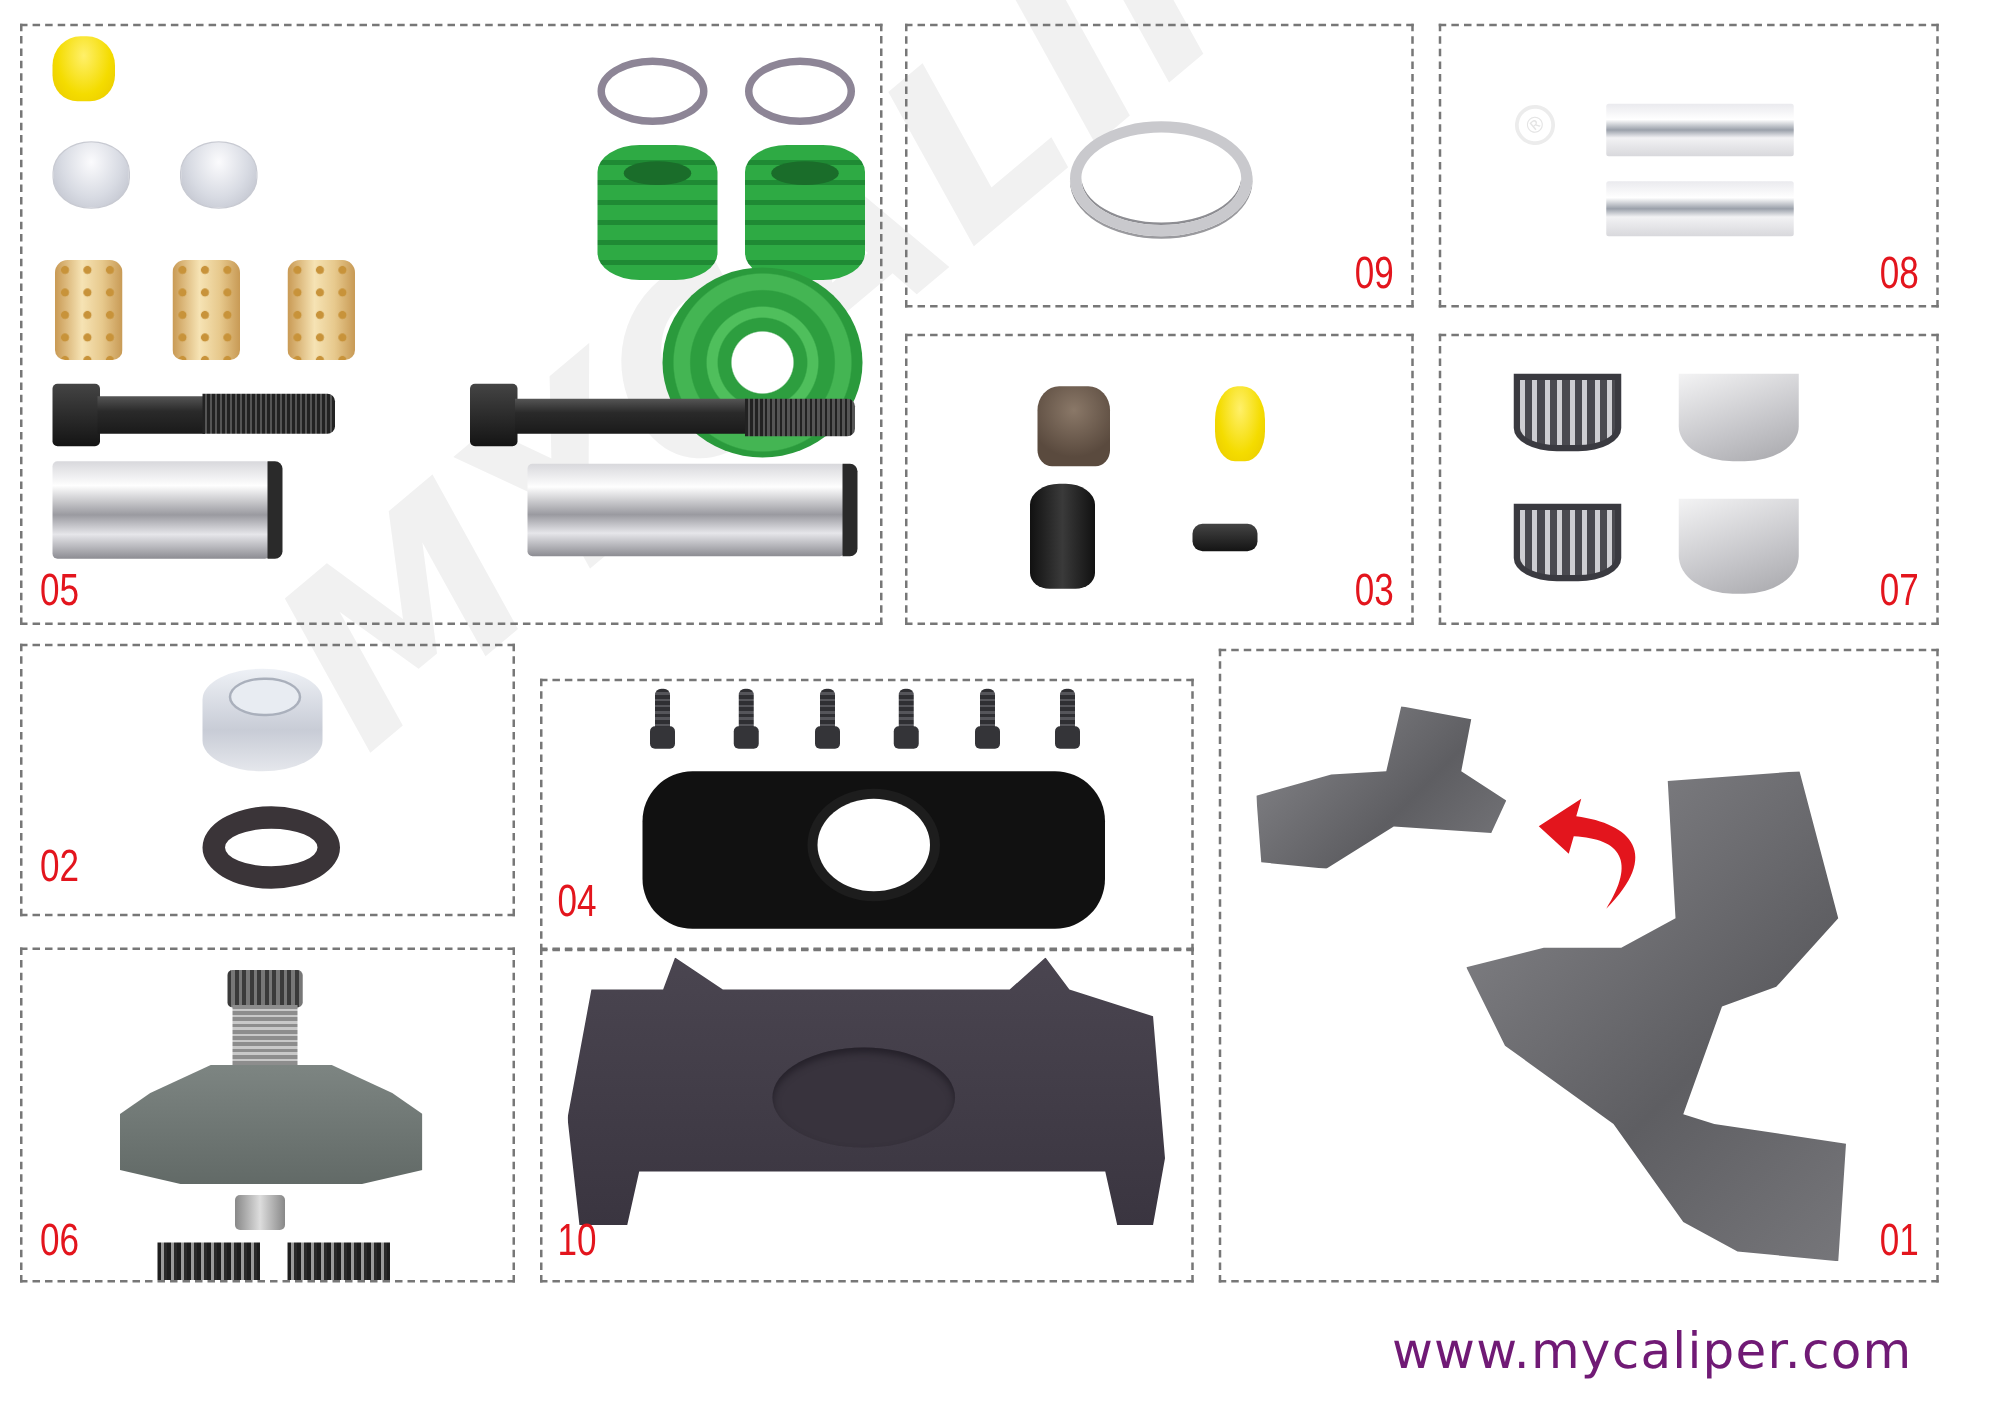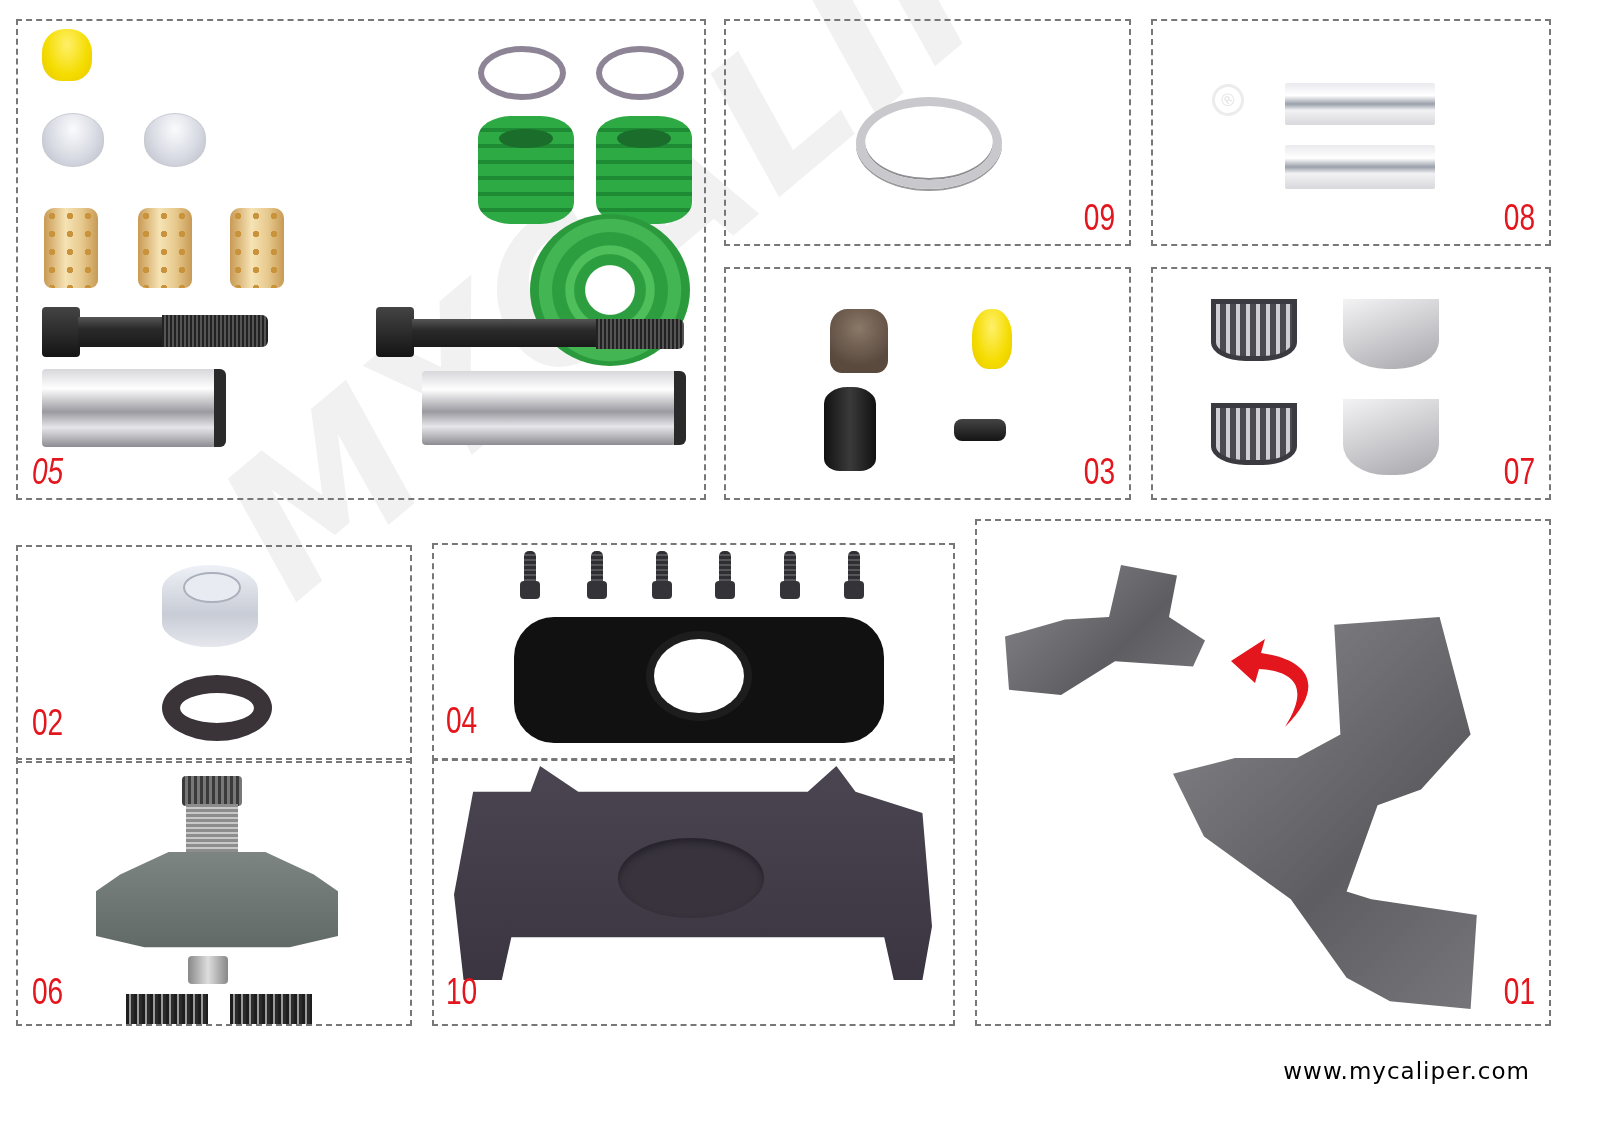--- a/index.html
+++ b/index.html
@@ -2,21 +2,21 @@
 <html><head>
 <meta charset="utf-8">
 <style>
   html,body{margin:0;padding:0;background:#fff;}
   body{width:1606px;height:1134px;position:relative;overflow:hidden;font-family:"Liberation Sans",sans-serif;}
   .watermark{position:absolute;left:180px;top:470px;font-family:"DejaVu Sans",sans-serif;font-weight:bold;font-size:190px;letter-spacing:6px;color:#f1f1f1;transform:rotate(-40deg);transform-origin:left top;white-space:nowrap;z-index:0;font-style:italic;}
   .reg{position:absolute;left:1212px;top:84px;width:26px;height:26px;border:3px solid #ececec;border-radius:50%;color:#e4e4e4;font-size:18px;text-align:center;line-height:26px;transform:rotate(-40deg);z-index:0;}
   .panel{position:absolute;border:2px dashed #777;box-sizing:border-box;z-index:1;}
   .num{position:absolute;color:#e3151d;font-family:"Liberation Sans Narrow","Liberation Sans",sans-serif;font-size:36px;transform:scaleX(0.78);transform-origin:left bottom;line-height:1;}
   .num.r{transform-origin:right bottom;}
-  .site{position:absolute;right:76px;top:1058px;color:#000000;font-size:23px;letter-spacing:1px;font-family:"DejaVu Sans",sans-serif;}
+  .site{position:absolute;right:76px;top:1058px;color:#701a75;font-size:40px;letter-spacing:1px;font-family:"DejaVu Sans",sans-serif;}
   .part{position:absolute;}
   
   .cap-yellow{background:radial-gradient(ellipse at 50% 30%,#fff06a,#f4dc00 60%,#e8c700);border-radius:45% 45% 40% 40%;}
   .cap-silver{background:radial-gradient(ellipse at 50% 30%,#fbfbfd,#d8dbe3 55%,#b9bcc7);border-radius:50%/46%;border:1px solid #c8cad2;}
   .bush{background:repeating-radial-gradient(circle at 8px 8px,#c8933a 0 3px,transparent 3.5px 100%),linear-gradient(90deg,#c99a54,#f6e3b4 40%,#e7c98d 70%,#c89a55);background-size:18px 18px,100% 100%;border-radius:10px 10px 8px 8px;}
   .ring-purple{border:6px solid #8d8596;border-radius:50%;box-sizing:border-box;}
   .boot{background:repeating-linear-gradient(180deg,#2eaa44 0 12px,#1f8a34 12px 16px);border-radius:35%/20%;}
   .boot::after{content:"";position:absolute;left:22%;top:12%;width:56%;height:18%;border-radius:50%;background:#1a6d2a;}
   .seal-green{border-radius:50%;background:radial-gradient(circle,#fff 0 22%,#2d9e3f 23% 32%,#4fbf5c 33% 40%,#2d9e3f 41% 52%,#44b553 53% 64%,#2a9a3c 65% 100%);}
   .bolt{background:linear-gradient(180deg,#555 0%,#2a2a2a 40%,#1a1a1a 100%);}
@@ -42,21 +42,21 @@
   .body06{background:linear-gradient(180deg,#7d8582,#5d6562);clip-path:polygon(10% 20%,30% 0,70% 0,90% 20%,100% 35%,100% 75%,80% 85%,20% 85%,0 75%,0 35%);}
   .spring{background:repeating-linear-gradient(90deg,#1e1e1e 0 3px,#9a9a9a 3px 5px,#2a2a2a 5px 8px);}
   .arrow{color:#e3151d;}
 </style>
 </head>
 <body>
 
 <div class="watermark">MYCALIPER</div>
 <div class="reg">®</div>
 
-<div class="panel" style="left:16px;top:19px;width:690px;height:481px;font-style:italic;">
+<div class="panel" style="left:16px;top:19px;width:690px;height:481px;">
   <div class="part cap-yellow" style="left:24px;top:8px;width:50px;height:52px;"></div>
   <div class="part cap-silver" style="left:24px;top:92px;width:60px;height:52px;"></div>
   <div class="part cap-silver" style="left:126px;top:92px;width:60px;height:52px;"></div>
   <div class="part bush" style="left:26px;top:187px;width:54px;height:80px;"></div>
   <div class="part bush" style="left:120px;top:187px;width:54px;height:80px;"></div>
   <div class="part bush" style="left:212px;top:187px;width:54px;height:80px;"></div>
   <div class="part ring-purple" style="left:460px;top:25px;width:88px;height:54px;"></div>
   <div class="part ring-purple" style="left:578px;top:25px;width:88px;height:54px;"></div>
   <div class="part boot" style="left:460px;top:95px;width:96px;height:108px;"></div>
   <div class="part boot" style="left:578px;top:95px;width:96px;height:108px;"></div>
@@ -94,21 +94,21 @@
 </div>
 
 <div class="panel" style="left:1151px;top:267px;width:400px;height:233px;text-decoration:underline;">
   <div class="part cage" style="left:58px;top:30px;width:76px;height:52px;"></div>
   <div class="part half" style="left:190px;top:30px;width:96px;height:70px;"></div>
   <div class="part cage" style="left:58px;top:134px;width:76px;height:52px;"></div>
   <div class="part half" style="left:190px;top:130px;width:96px;height:76px;"></div>
   <div class="num r" style="right:14px;bottom:8px;">07</div>
 </div>
 
-<div class="panel" style="left:16px;top:545px;width:396px;height:218px;">
+<div class="panel" style="left:16px;top:515px;width:396px;height:218px;">
   <div class="part cup02" style="left:144px;top:18px;width:96px;height:82px;">
       <div class="cup02-in"></div>
     </div>
   <div class="part washer02" style="left:144px;top:128px;width:110px;height:66px;"></div>
   <div class="num" style="left:14px;bottom:20px;">02</div>
 </div>
 
 <div class="panel" style="left:432px;top:543px;width:523px;height:218px;">
   <div class="part screw" style="left:90px;top:6px;width:12px;height:36px;"></div>
   <div class="part screw-head" style="left:86px;top:36px;width:20px;height:18px;"></div>

